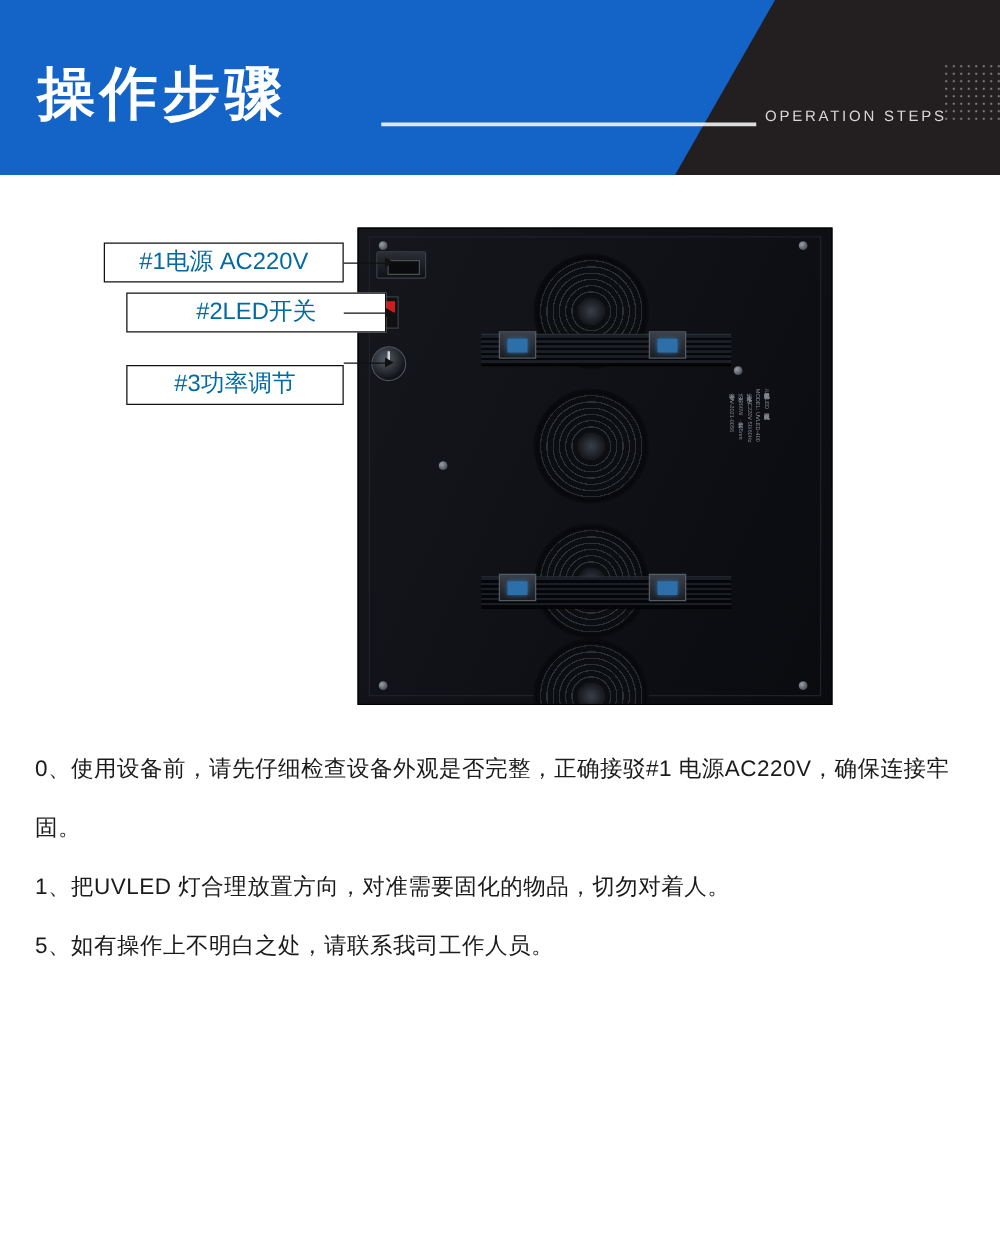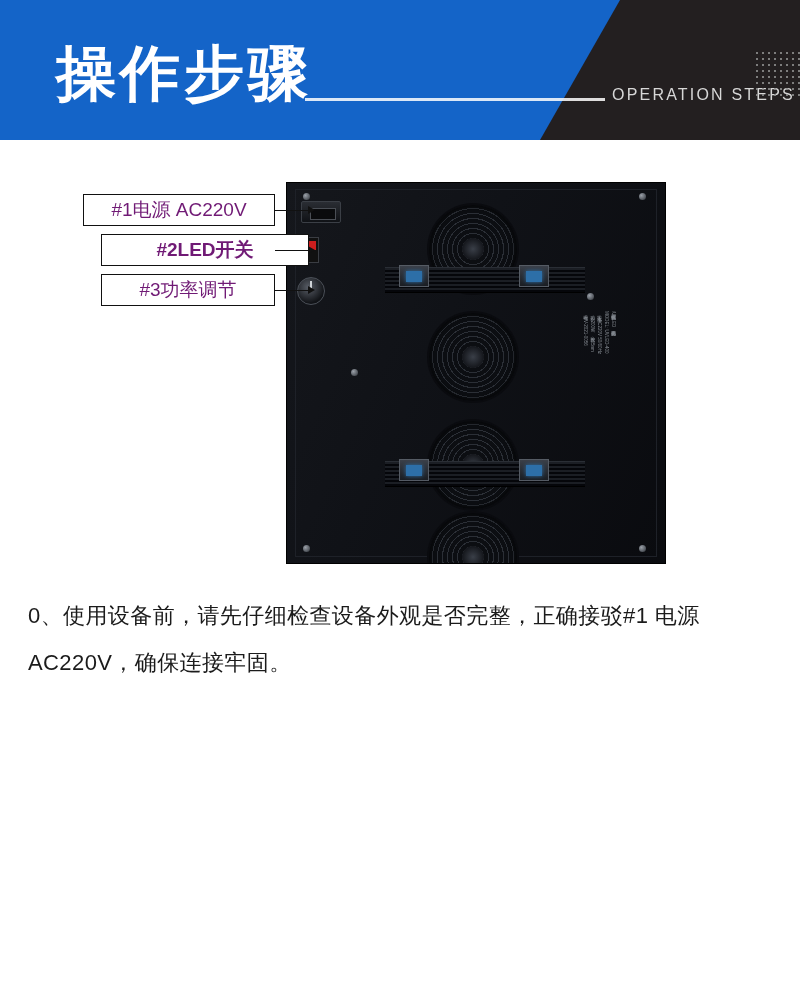--- a/index.html
+++ b/index.html
@@ -27,39 +27,38 @@
   .header-blue {
     position: absolute;
     left: 0; top: 0;
     width: 620px; height: 140px;
     background: #1464c8;
     clip-path: polygon(0 0, 620px 0, 540px 140px, 0 140px);
   }
   .header-title {
     position: absolute;
     left: 30px; top: 48px;
-    font-size: 60px;
+    font-size: 46px;
     font-weight: bold;
     color: #ffffff;
     letter-spacing: 4px;
     line-height: 52px;
     white-space: nowrap;
-    margin-left: 26px;
   }
   .header-rule {
     position: absolute;
     left: 305px; top: 98px;
     width: 300px; height: 3px;
     background: #ffffff;
     opacity: 0.85;
   }
   .header-sub {
     position: absolute;
     left: 612px; top: 86px;
-    font-size: 16px;
+    font-size: 12px;
     letter-spacing: 2.2px;
     color: #d7d7d7;
     white-space: nowrap;
   }
   .header-dots {
     position: absolute;
     right: 0; top: 50px;
     width: 46px; height: 46px;
     background-image:
       radial-gradient(circle, #8d8d8d 1px, transparent 1.2px);
@@ -197,31 +196,31 @@
     width: 7px; height: 7px;
     border-radius: 50%;
     background: radial-gradient(circle at 35% 35%, #9aa0a8, #2c3036);
   }
 
   
   .callout {
     position: absolute;
     background: #ffffff;
     border: 1px solid #111111;
-    color: #701a75;
+    color: #0369a1;
     font-size: 19px;
     line-height: 30px;
     height: 32px;
     padding: 0 19px;
     white-space: nowrap;
     text-align: center;
   }
   .c1 { left: 83px; top: 194px; width: 192px; }
-  .c2 { left: 101px; top: 234px; width: 208px; font-weight: bold; }
-  .c3 { left: 101px; top: 274px; width: 174px; }
+  .c2 { left: 101px; top: 234px; width: 208px; }
+  .c3 { left: 101px; top: 292px; width: 174px; }
   .leader {
     position: absolute;
     height: 1px;
     background: #111111;
   }
   .l1 { left: 275px; top: 210px; width: 36px; }
   .l2 { left: 275px; top: 250px; width: 36px; }
   .l3 { left: 275px; top: 290px; width: 36px; }
   .arrow {
     position: absolute;
@@ -234,21 +233,21 @@
   .a2 { left: 308px; top: 246px; }
   .a3 { left: 308px; top: 286px; }
 
   
   .steps {
     position: absolute;
     left: 28px; top: 592px;
     width: 748px;
   }
   .step {
-    font-size: 22px;
+    font-size: 18px;
     color: #1b1b1b;
     line-height: 47px;
     letter-spacing: .4px;
     margin: 0;
     white-space: pre-wrap;
   }
 </style>
 </head>
 <body>
 
@@ -303,15 +302,17 @@
 
   <div class="leader l1"></div>
   <div class="leader l2"></div>
   <div class="leader l3"></div>
   <div class="arrow a1"></div>
   <div class="arrow a2"></div>
   <div class="arrow a3"></div>
 
   <div class="steps">
     <p class="step">0、使用设备前，请先仔细检查设备外观是否完整，正确接驳#1 电源AC220V，确保连接牢固。</p>
+    <p class="step">1、把UVLED 灯合理放置方向，对准需要固化的物品，切勿对着人。</p>
+    <p class="step">5、如有操作上不明白之处，请联系我司工作人员。</p>
   </div>
 
 </div>
 
 </body></html>

